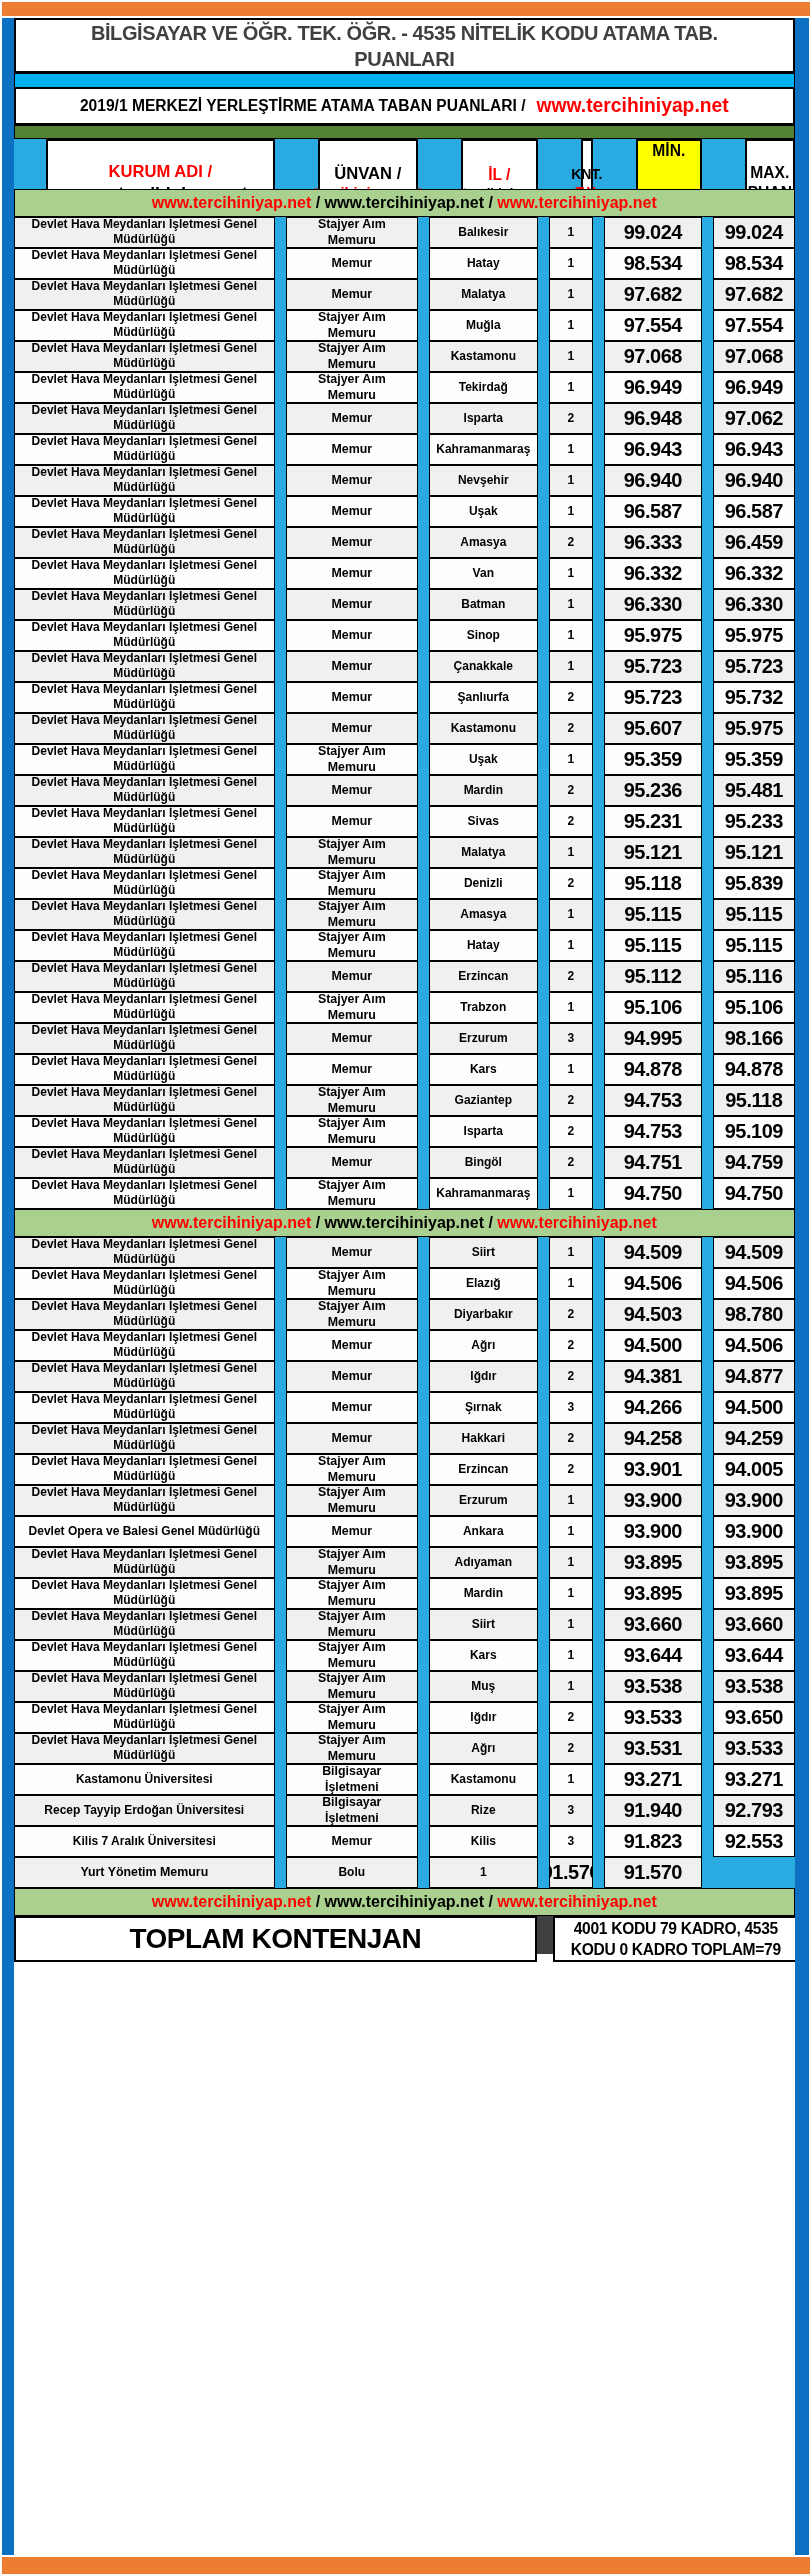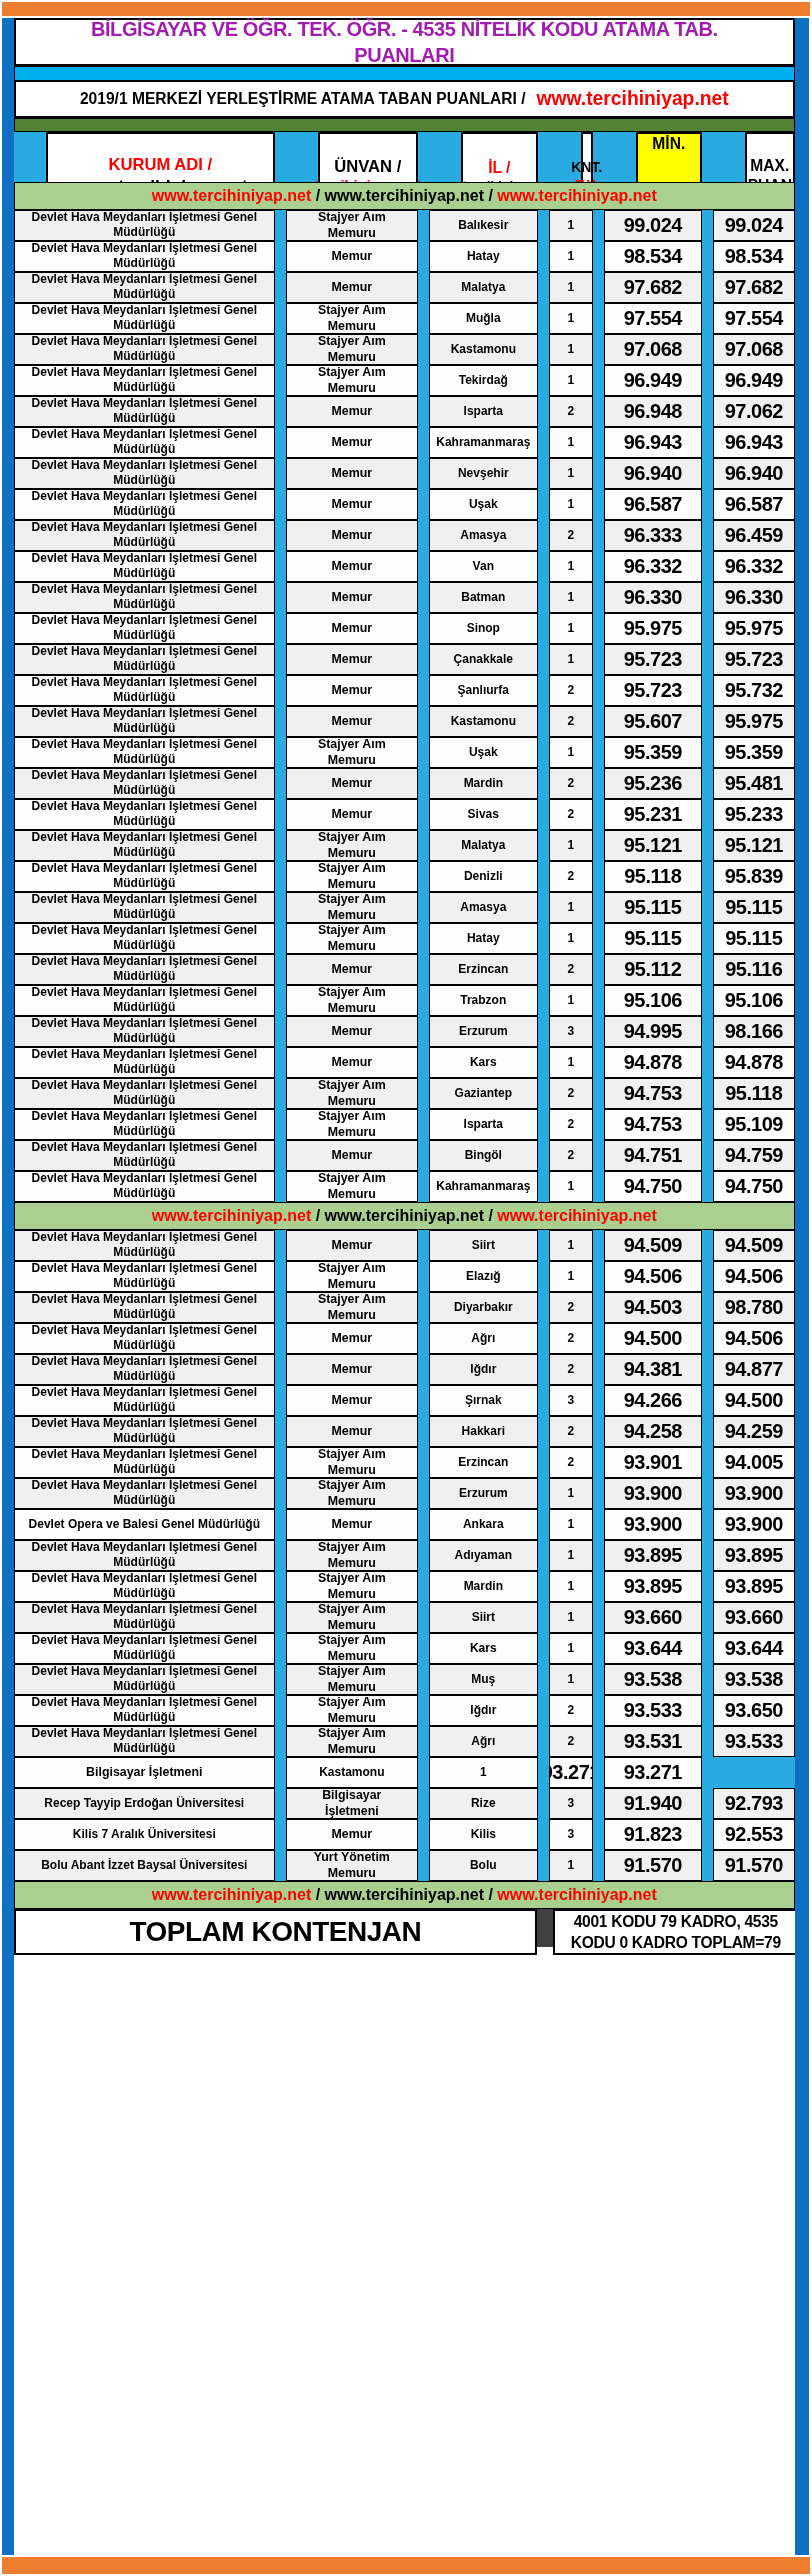--- a/index.html
+++ b/index.html
@@ -13,23 +13,23 @@
   .orange-bar { background: #ED7D31; margin: 1.8px 1.8px; }
   .orange-bar.top { height: 14.7px; }
   .orange-bar.bottom { height: 17.5px; }
   .main { flex: 1; display: flex; padding: 0 1.8px; }
   .side { background: #0C71C3; }
   .side.left { width: 12px; }
   .side.right { width: 14.7px; }
   .content { width: 781px; display: flex; flex-direction: column; }
 
   .title-box {
-    height: 48px; background: #fff; border: 2.8px solid #000;
+    height: 55px; background: #fff; border: 2.8px solid #000;
     display: flex; flex-direction: column; justify-content: center; align-items: center;
-    font-size: 20px; letter-spacing: -0.4px; line-height: 1.3; text-align: center; color: #a21caf;
+    font-size: 20px; letter-spacing: -0.4px; line-height: 1.3; text-align: center; color: #404040;
   }
   .cyan-strip { height: 14.7px; background: #00B0F0; border: 1.8px solid #000; }
   .subtitle-box {
     height: 37px; background: #fff; border: 2.8px solid #000; border-top-width: 1.8px;
     display: flex; align-items: center; justify-content: center; gap: 11px; color: #000;
   }
   .subtitle-box .s-text { font-size: 15.6px; }
   .subtitle-box .s-link { font-size: 19.3px; color: #FF0000; }
   .olive-strip { height: 14px; background: #548235; border: 1.8px solid #000; }
 
@@ -527,20 +527,21 @@
   </div>
           <div class="grid6 row odd">
     <div class="cell c-kurum">Devlet Hava Meydanları İşletmesi Genel Müdürlüğü</div>
     <div class="cell c-unvan">Stajyer Aım Memuru</div>
     <div class="cell c-il">Ağrı</div>
     <div class="cell c-knt">2</div>
     <div class="cell c-min">93.531</div>
     <div class="cell c-max">93.533</div>
   </div>
           <div class="grid6 row">
+    <div class="cell c-kurum">Kastamonu Üniversitesi</div>
     <div class="cell c-unvan">Bilgisayar İşletmeni</div>
     <div class="cell c-il">Kastamonu</div>
     <div class="cell c-knt">1</div>
     <div class="cell c-min">93.271</div>
     <div class="cell c-max">93.271</div>
   </div>
           <div class="grid6 row odd">
     <div class="cell c-kurum">Recep Tayyip Erdoğan Üniversitesi</div>
     <div class="cell c-unvan">Bilgisayar İşletmeni</div>
     <div class="cell c-il">Rize</div>
@@ -550,21 +551,20 @@
   </div>
           <div class="grid6 row">
     <div class="cell c-kurum">Kilis 7 Aralık Üniversitesi</div>
     <div class="cell c-unvan">Memur</div>
     <div class="cell c-il">Kilis</div>
     <div class="cell c-knt">3</div>
     <div class="cell c-min">91.823</div>
     <div class="cell c-max">92.553</div>
   </div>
           <div class="grid6 row odd">
-    <div class="cell c-kurum">Bolu Abant İzzet Baysal Üniversitesi</div>
     <div class="cell c-unvan">Yurt Yönetim Memuru</div>
     <div class="cell c-il">Bolu</div>
     <div class="cell c-knt">1</div>
     <div class="cell c-min">91.570</div>
     <div class="cell c-max">91.570</div>
   </div>
           <div class="urlbar"><span class="red">www.tercihiniyap.net</span><span class="blk"> / </span><span class="blk">www.tercihiniyap.net</span><span class="blk"> / </span><span class="red">www.tercihiniyap.net</span></div>
         </div>
 
       <div class="footer-row">

